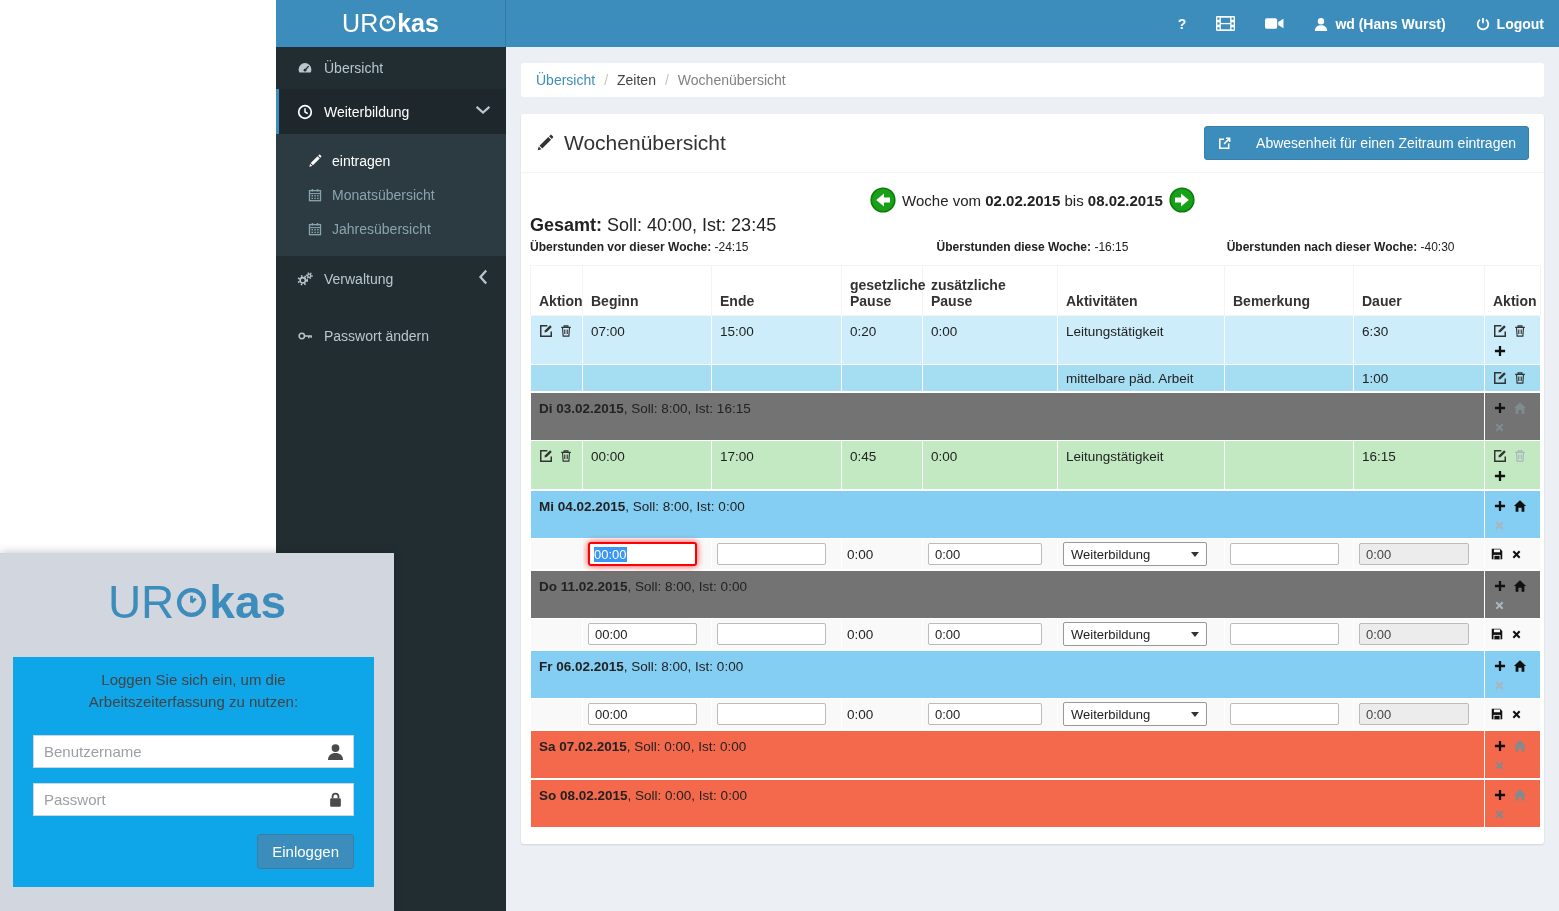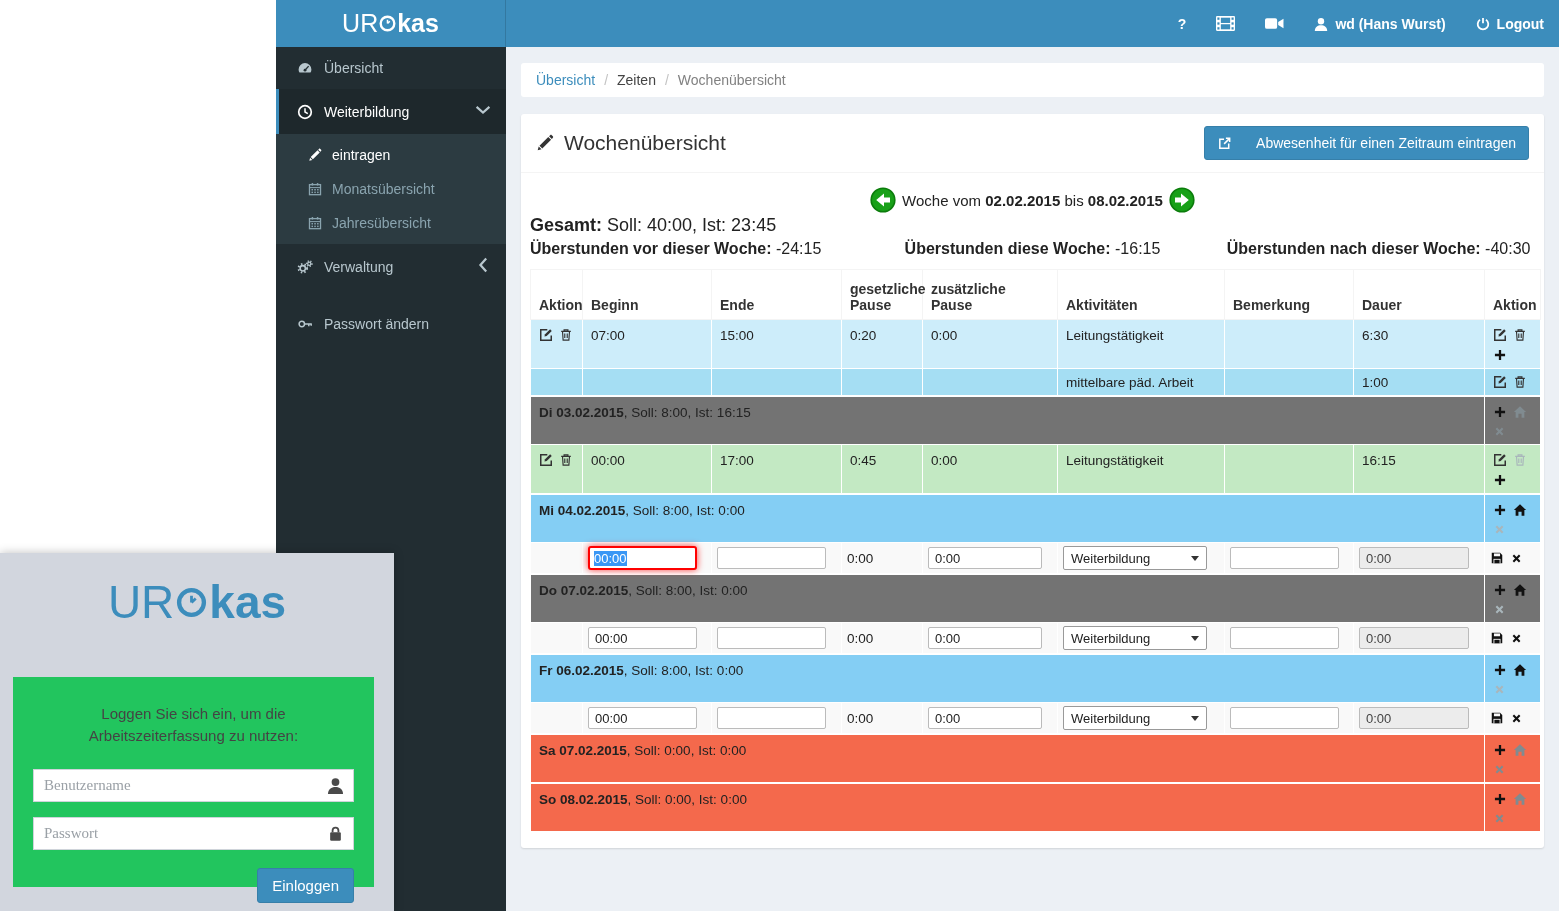--- a/index.html
+++ b/index.html
@@ -15,21 +15,21 @@
   .nav-right { margin-left:auto; display:flex; align-items:stretch; }
   .nav-item { display:flex; align-items:center; gap:7px; padding:0 15px; color:#fff; font-size:14px; font-weight:700; cursor:pointer; text-decoration:none; }
   .nav-item svg { display:block; }
 
   
   .sidebar { position:absolute; left:276px; top:47px; width:230px; bottom:0; background:#222d32; color:#b8c7ce; }
   .s-item { display:flex; align-items:center; gap:11px; padding:13px 15px 13px 21px; cursor:pointer; position:relative; }
   .s-item svg { width:16px; height:16px; flex:0 0 auto; }
   .s-item.active-parent { background:#1e282c; color:#fff; border-left:3px solid #3c8dbc; padding-left:18px; }
   .chev { margin-left:auto; color:#b8c7ce; }
-  .submenu { background:#2c3b41; padding:4px 0; }
+  .submenu { background:#2c3b41; padding:10px 0; }
   .s-sub { display:flex; align-items:center; gap:10px; padding:9px 15px 9px 32px; color:#8aa4af; cursor:pointer; }
   .s-sub svg { width:14px; height:14px; }
   .s-sub.current { color:#fff; }
   .s-gap { height:14px; }
 
   
   .content { position:absolute; left:506px; top:47px; right:0; bottom:0; background:#ecf0f5; padding:16px 15px; }
   .breadcrumb { background:#fff; border-radius:3px; padding:9px 15px; display:flex; gap:9px; align-items:center; font-size:14px; }
   .breadcrumb a { color:#3c8dbc; text-decoration:none; cursor:pointer; }
   .sep { color:#c3c3c3; }
@@ -39,21 +39,21 @@
   .box { background:#fff; border-radius:3px; margin-top:17px; box-shadow:0 1px 2px rgba(0,0,0,.12); }
   .box-title { display:flex; align-items:center; gap:10px; padding:12px 15px; border-bottom:1px solid #f4f4f4; font-size:21px; color:#333; }
   .box-title .t-ic { width:18px; height:18px; color:#333; }
   .btn-absence { margin-left:auto; display:flex; align-items:center; gap:24px; background:#3c8dbc; border:1px solid #367fa9; color:#fff; font-size:14px; padding:8px 12px; border-radius:3px; font-family:inherit; cursor:pointer; }
 
   .box-body { padding:8px 9px 16px; }
   .weeknav { display:flex; align-items:center; justify-content:center; gap:6px; margin:6px 0 2px; }
   .weeknav .warr { cursor:pointer; line-height:0; }
   .wtext { font-size:15px; color:#222; }
   .sum1 { font-size:18px; margin:1px 0 3px; }
-  .sum2 { display:flex; font-size:16px; margin:4px 0 11px;gap:40px; }
+  .sum2 { display:flex; font-size:12px; margin:4px 0 11px;gap:40px; }
   .sum2 .l { flex:1; } .sum2 .c { flex:1; text-align:center; } .sum2 .r { flex:1; text-align:left; }
 
   
   table { width:100%; border-collapse:collapse; table-layout:fixed; font-size:13.5px; color:#222; }
   th { text-align:left; vertical-align:bottom; padding:6px 8px; font-size:14px; color:#333; height:50px; border:1px solid #f4f4f4; background:#fff; font-weight:700; }
   td { border:1px solid #fff; vertical-align:top; padding:8px 8px 6px; }
   tr.day td { border-top:2px solid #fff; }
   tr.day.blue td  { background:#84cef4; }
   tr.day.green td { background:#737373; }
   tr.day.red td   { background:#f4694c; }
@@ -77,24 +77,24 @@
   .fake { display:inline-flex; align-items:center; height:24px; width:92%; background:#fff; border:2px solid #f00; border-radius:3px; box-shadow:0 0 7px rgba(255,0,0,.75); padding:0 4px; font-size:13px; }
   .fake .sel { background:#3a97f5; color:#fff; }
   .selbox { display:inline-flex; align-items:center; justify-content:space-between; width:92%; height:24px; border:1px solid #999; border-radius:2px; background:#fff; padding:0 7px; font-size:13px; cursor:pointer; }
   .caret { width:0; height:0; border-left:4px solid transparent; border-right:4px solid transparent; border-top:5px solid #333; }
   .gtxt { padding-left:4px; }
 
   
   .login-overlay { position:absolute; left:0; top:553px; width:394px; height:358px; background:#d2d6de; box-shadow:0 0 9px rgba(0,0,0,.25); z-index:10; }
   .login-logo { text-align:center; margin-top:22px; color:#3c8dbc; font-size:46px; }
   .login-logo .logo-o { width:31px; height:31px; margin:0 2px; }
-  .login-card { position:absolute; left:13px; right:20px; top:104px; bottom:24px; background:#22c55e; padding:26px 20px 20px;margin-top:20px; }
+  .login-card { position:absolute; left:13px; right:20px; top:104px; bottom:24px; background:#0ea5e9; padding:12px 20px 20px; }
   .login-text { text-align:center; font-size:15px; color:#444; line-height:1.45; margin:0 4px 22px; }
   .lfield { position:relative; margin-bottom:15px; }
-  .lfield input { width:100%; height:33px; border:1px solid #cfd4da; padding:6px 34px 6px 10px; font-size:15px; font-family:Liberation Serif, serif; color:#333; background:#fff; }
+  .lfield input { width:100%; height:33px; border:1px solid #cfd4da; padding:6px 34px 6px 10px; font-size:15px; font-family:Liberation Sans, sans-serif; color:#333; background:#fff; }
   .lfield input::placeholder { color:#9aa0a6; }
   .lfield .f-ic { position:absolute; right:10px; top:8px; width:17px; height:17px; color:#4a4a4a; }
   .lbtnrow { text-align:right; margin-top:18px; }
   .btn-login { background:#3c8dbc; border:1px solid #367fa9; color:#fff; font-size:15px; padding:8px 14px; border-radius:3px; font-family:inherit; cursor:pointer; }
 </style>
 </head>
 <body>
 
 <div class="canvas">
 
@@ -507,21 +507,21 @@
                   <span class="ic-dark clickable">
                       <svg class="i13" viewBox="0 0 16 16" fill="currentColor">
                         <path d="M3.2 5L5 3.2 8 6.2l3-3L12.8 5l-3 3 3 3-1.8 1.8-3-3-3 3L3.2 11l3-3z"></path>
                       </svg>
                     </span>
                 </div>
               </td>
             </tr>
 
             <tr class="day green">
-              <td colspan="8" class="day-label"><span class="b">Do 07.02.2015</span><span>, Soll: 8:00, Ist: 0:00</span></td>
+              <td colspan="8" class="day-label"><span class="b">Do 11.02.2015</span><span>, Soll: 8:00, Ist: 0:00</span></td>
               <td class="act">
                 <div class="irow">
                   <span class="ic-dark clickable">
                       <svg class="i" viewBox="0 0 16 16">
                         <path d="M6.7 2.2h2.6v4.5h4.5v2.6H9.3v4.5H6.7V9.3H2.2V6.7h4.5z" fill="currentColor"></path>
                       </svg>
                     </span>
                   <span class="ic-dark clickable">
                       <svg class="i" viewBox="0 0 16 16" fill="currentColor">
                         <path d="M8 1.5L15 8h-2v6.5H9.8V10H6.2v4.5H3V8H1z"></path>

